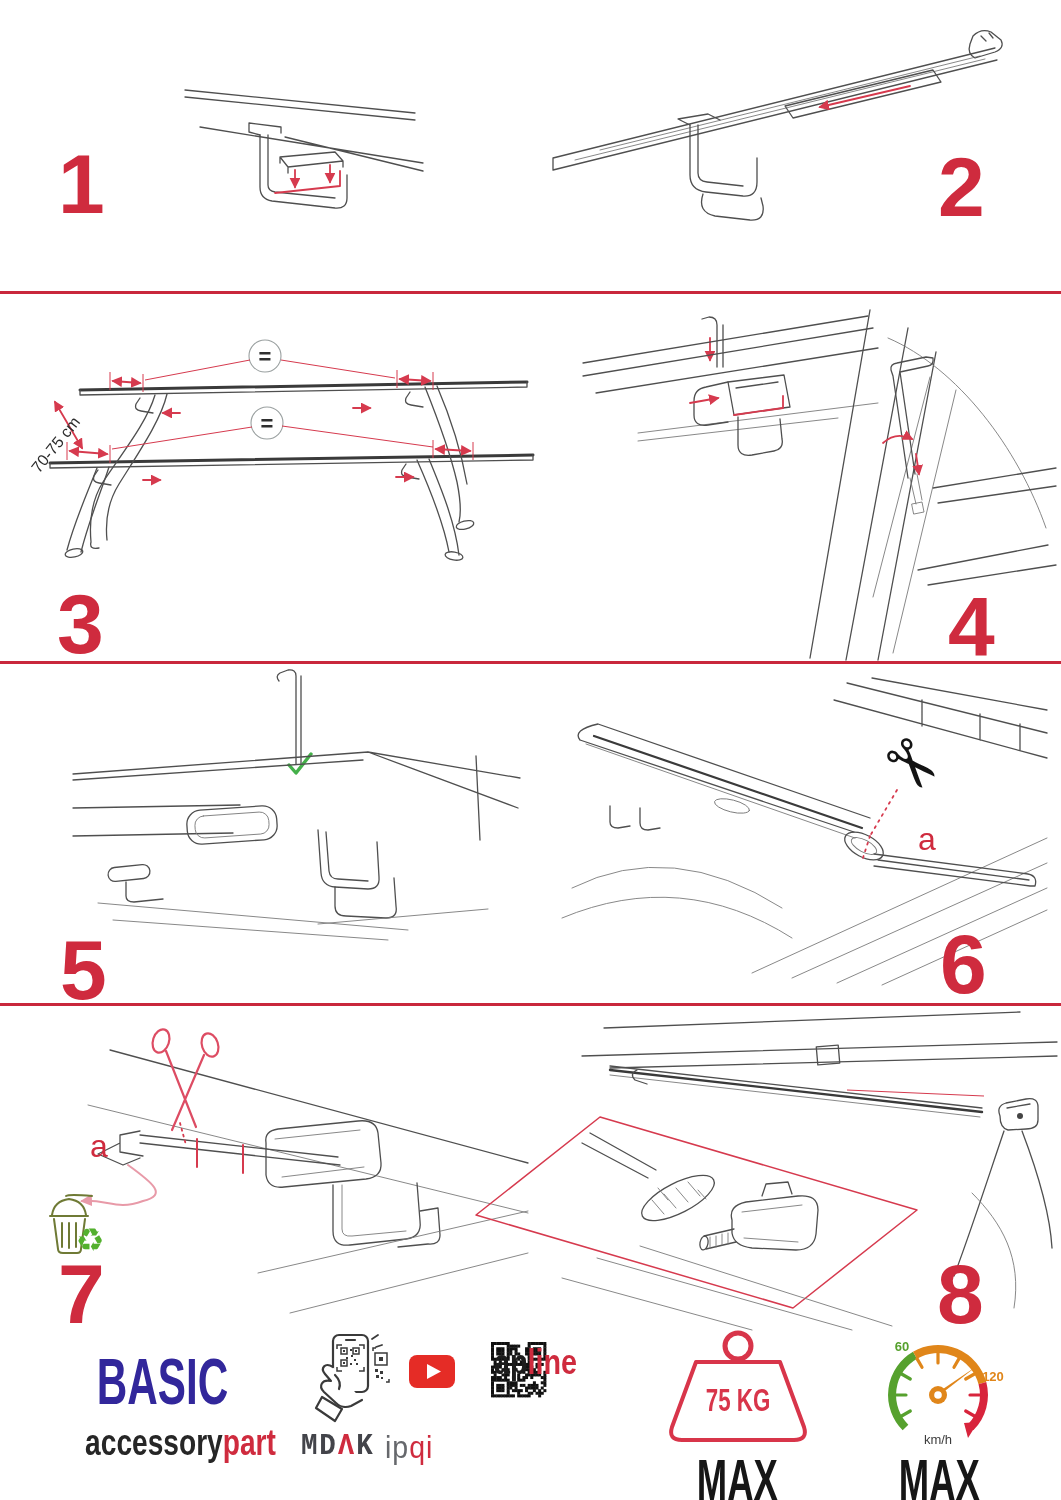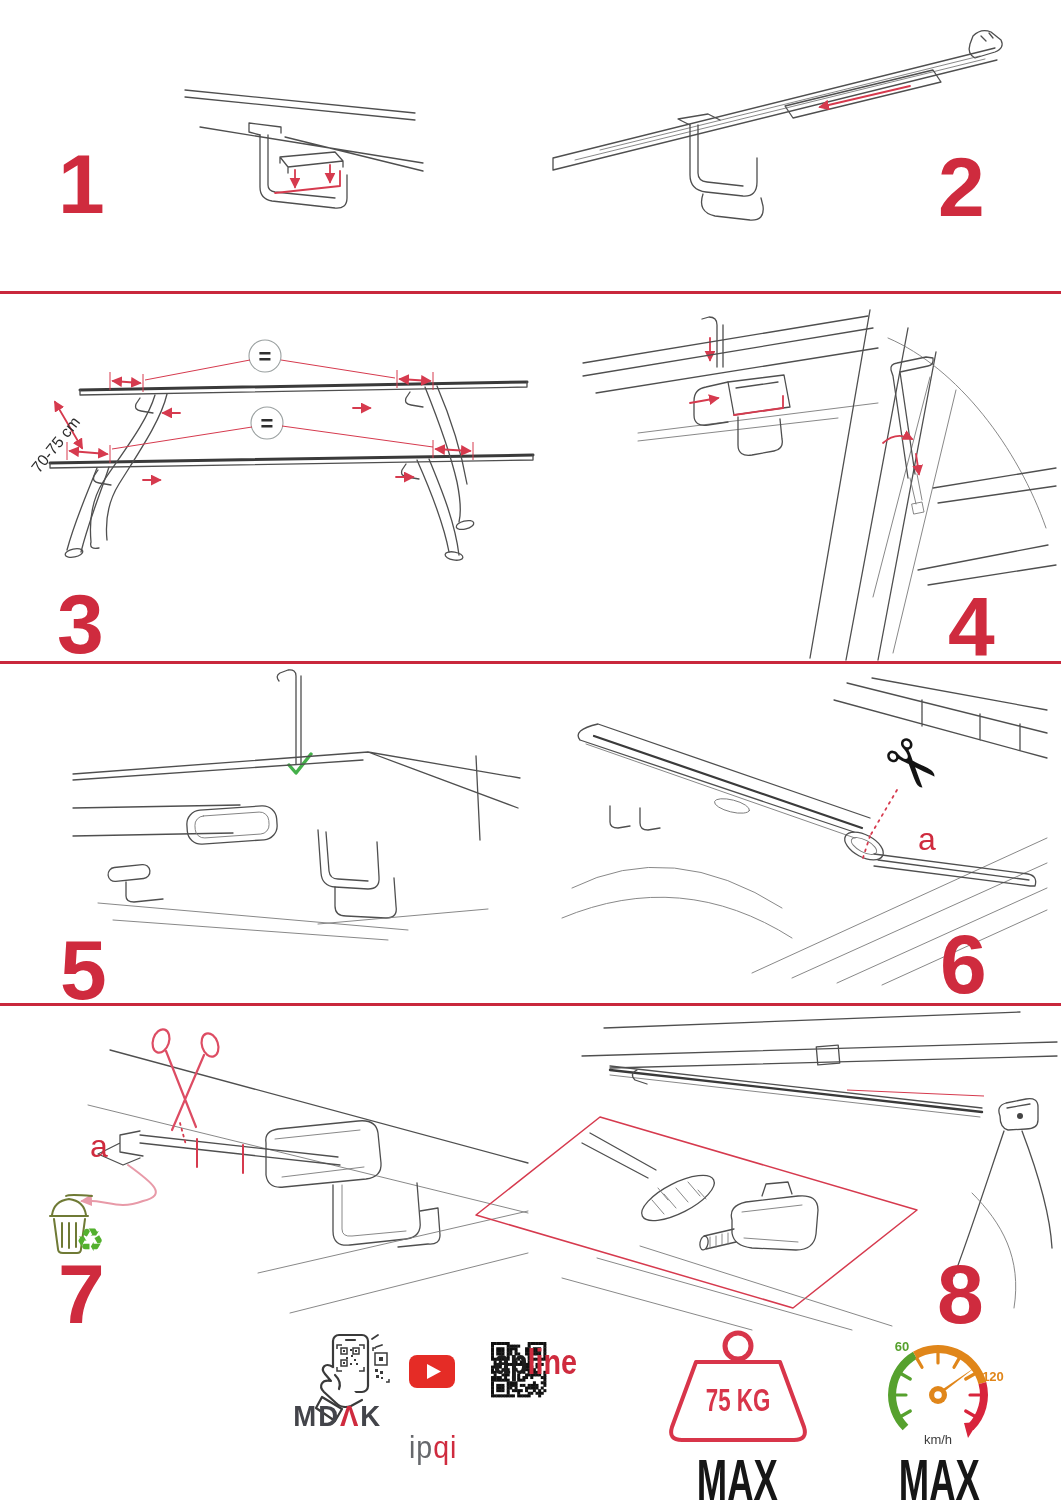--- a/index.html
+++ b/index.html
@@ -263,20 +263,26 @@
     <path class="ink" d="M180,212 Q176,198 194,194 L246,188 Q266,186 266,202 L264,226 Q262,242 244,242 L200,240 Q182,238 180,225 Z"></path>
     <path class="ink-thin" d="M190,204 L250,197 M192,230 L246,234"></path>
     <path class="ink" d="M152,228 L182,221 M154,241 L184,234"></path>
     <path class="ink-thin" d="M158,229 L158,240 M164,228 L164,239 M170,226 L170,237 M176,225 L176,236"></path>
     <ellipse class="ink" cx="152" cy="235" rx="4" ry="7" transform="rotate(10 152 235)"></ellipse>
     <path class="ink-thin" d="M45,250 L300,322 M88,238 L340,318 M10,270 L200,322"></path>
   </svg>
 
   <span class="num" style="left:937px;top:1252px;">8</span>
 
+  <div class="f-block" style="left:63px;top:1344px;width:177px;">
+    <span class="cond brand-basic">BASIC</span>
+  </div>
+  <div class="f-block" style="left:55px;top:1422px;width:193px;">
+    <span class="cond brand-sub"><span class="t-dark">accessory</span><span class="t-red">part</span></span>
+  </div>
 
   <svg style="left:310px;top:1331px;" width="88" height="92" viewBox="0 0 88 92">
     <g style="stroke:#3a3a3a;fill:none;stroke-width:2.2;stroke-linecap:round;stroke-linejoin:round;">
       <rect x="23" y="4" width="35" height="57" rx="6" fill="#fff"></rect>
       <path d="M36,9 L45,9"></path>
       <path d="M23,36 C15,31 10,37 15,43 L21,50 C12,48 8,55 14,61 L26,72 C30,76 36,77 41,75 L52,69" fill="#fff"></path>
       <path d="M25,44 C29,48 31,53 29,58"></path>
       <path d="M12,66 L32,78 L25,90 L6,77 Z" fill="#fff"></path>
       <path d="M62,8 L68,4 M66,16 L72,14" style="stroke-width:1.8"></path>
     </g>
@@ -302,29 +308,29 @@
         <path d="M63,20 L63,17 L66,17 M79,48 L79,51 L76,51"></path>
     </g>
     <g fill="#3a3a3a">
       <rect x="69" y="26" width="4" height="4"></rect>
         <rect x="65" y="38" width="3" height="3"></rect>
         <rect x="70" y="40" width="3" height="3"></rect>
         <rect x="66" y="44" width="3" height="3"></rect>
         <rect x="71" y="46" width="2" height="2"></rect>
     </g>
   </svg>
-  <div class="f-block" style="left:288px;top:1400px;width:100px;">
+  <div class="f-block" style="left:288px;top:1430px;width:100px;font-family:Liberation Mono, monospace;">
     <span class="cond mdak"><span>MD</span><span class="t-red">Λ</span><span>K</span></span>
   </div>
 
   <svg style="left:409px;top:1355px;" width="46" height="33" viewBox="0 0 46 33">
     <rect x="0" y="0" width="46" height="33" rx="8" fill="#e52c26"></rect>
     <polygon points="18,9 18,24 32,16.5" fill="#fff"></polygon>
   </svg>
-  <div class="f-block" style="left:400px;top:1430px;width:66px;">
+  <div class="f-block" style="left:376px;top:1430px;width:66px;">
     <span class="cond ipqi"><span>ip</span><span class="t-red">qi</span></span>
   </div>
 
   <svg style="left:491px;top:1342px;" width="55" height="55" viewBox="0 0 55 55">
     <rect x="0" y="0" width="55" height="55" fill="#fff"></rect>
     <g id="qr-g" fill="#111">
         <rect x="0.00" y="0.00" width="3" height="3"></rect>
         <rect x="2.62" y="0.00" width="3" height="3"></rect>
         <rect x="5.24" y="0.00" width="3" height="3"></rect>
         <rect x="7.86" y="0.00" width="3" height="3"></rect>

